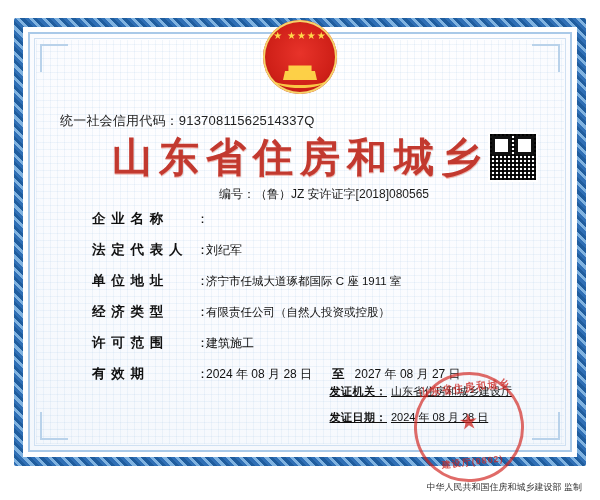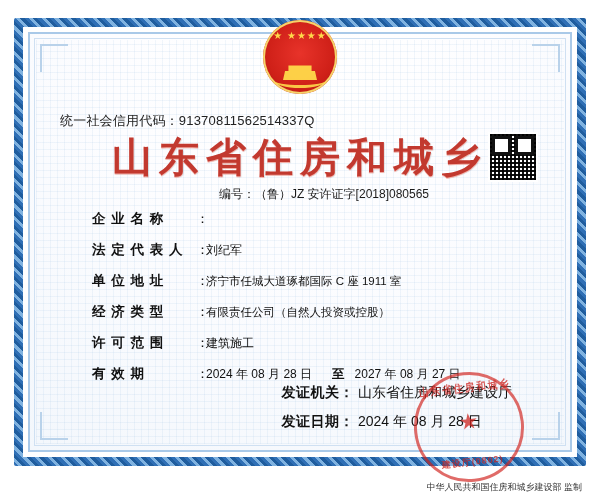--- a/index.html
+++ b/index.html
@@ -190,22 +190,23 @@
   .to-word {
     margin: 0 10px 0 14px;
     font-size: 12.5px;
     font-weight: bold;
   }
   .issuer-block {
     position: absolute;
     right: 58px;
     top: 350px;
     text-align: left;
-    font-size: 14px;
+    font-size: 11px;
     color: #111;
+    text-decoration: underline;
   }
   .issuer-row {
     display: flex;
     align-items: baseline;
     margin-bottom: 11px;
   }
   .issuer-label {
     font-weight: bold;
     letter-spacing: 0.5px;
   }

